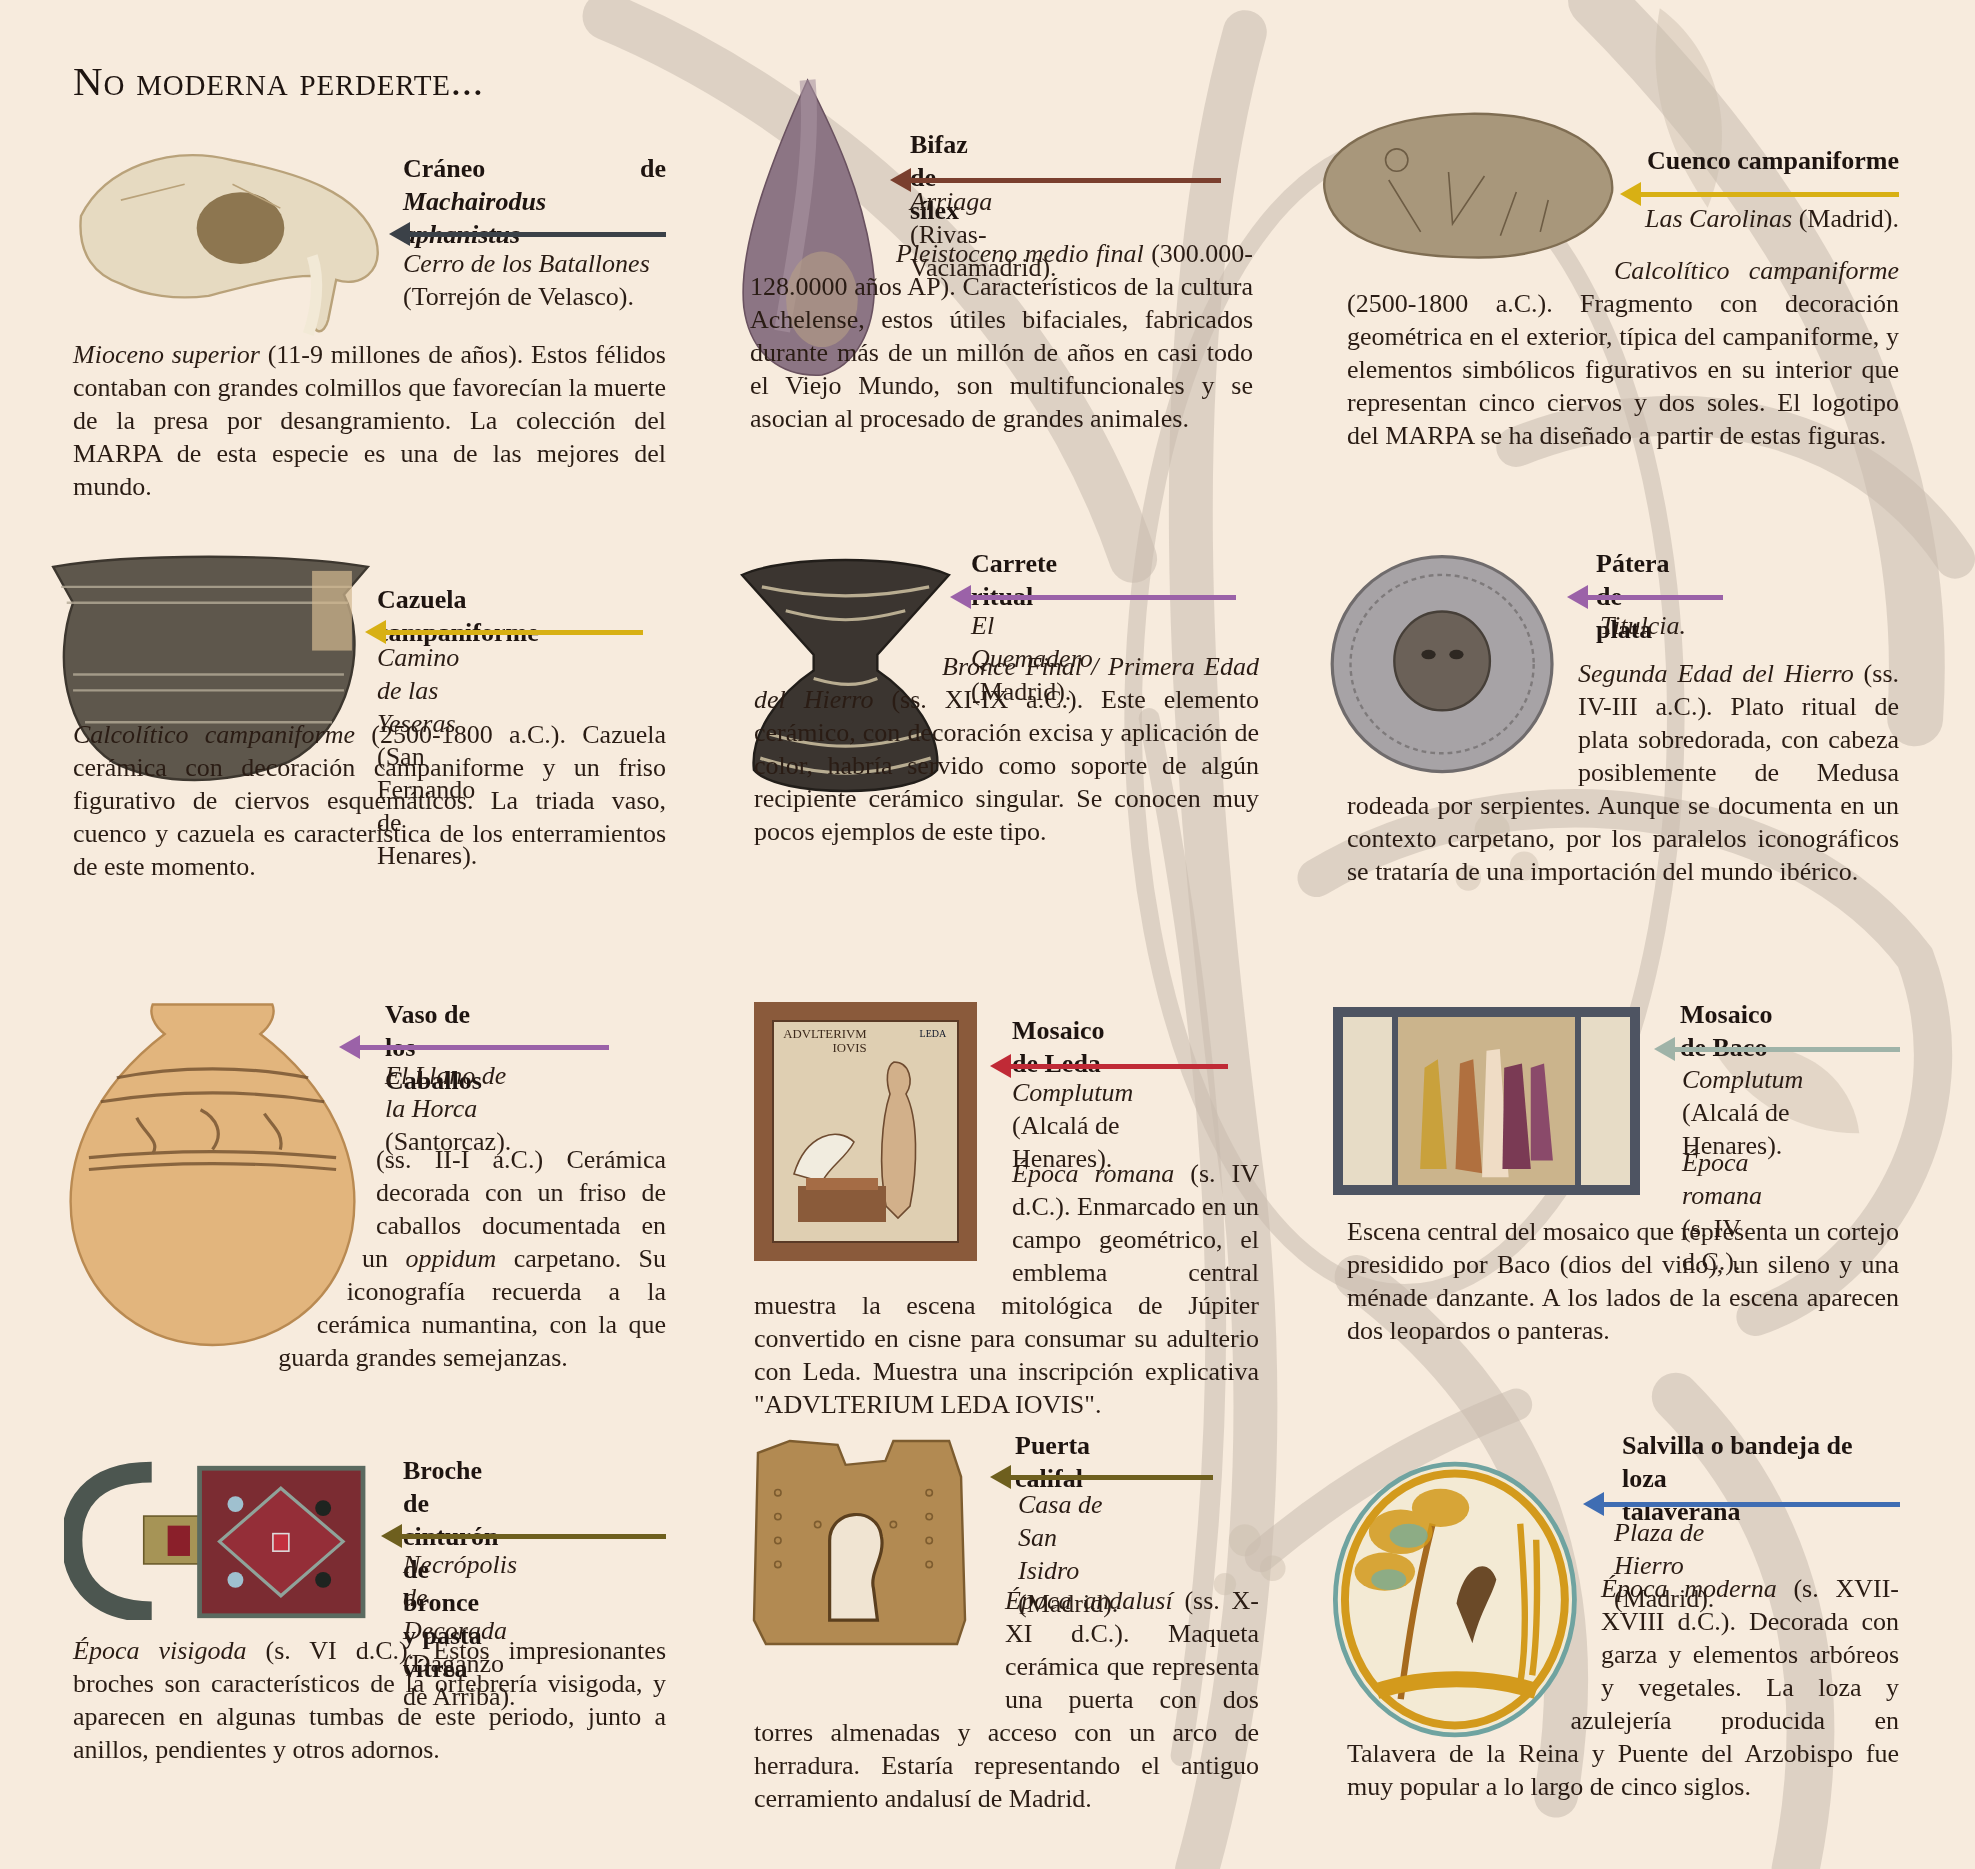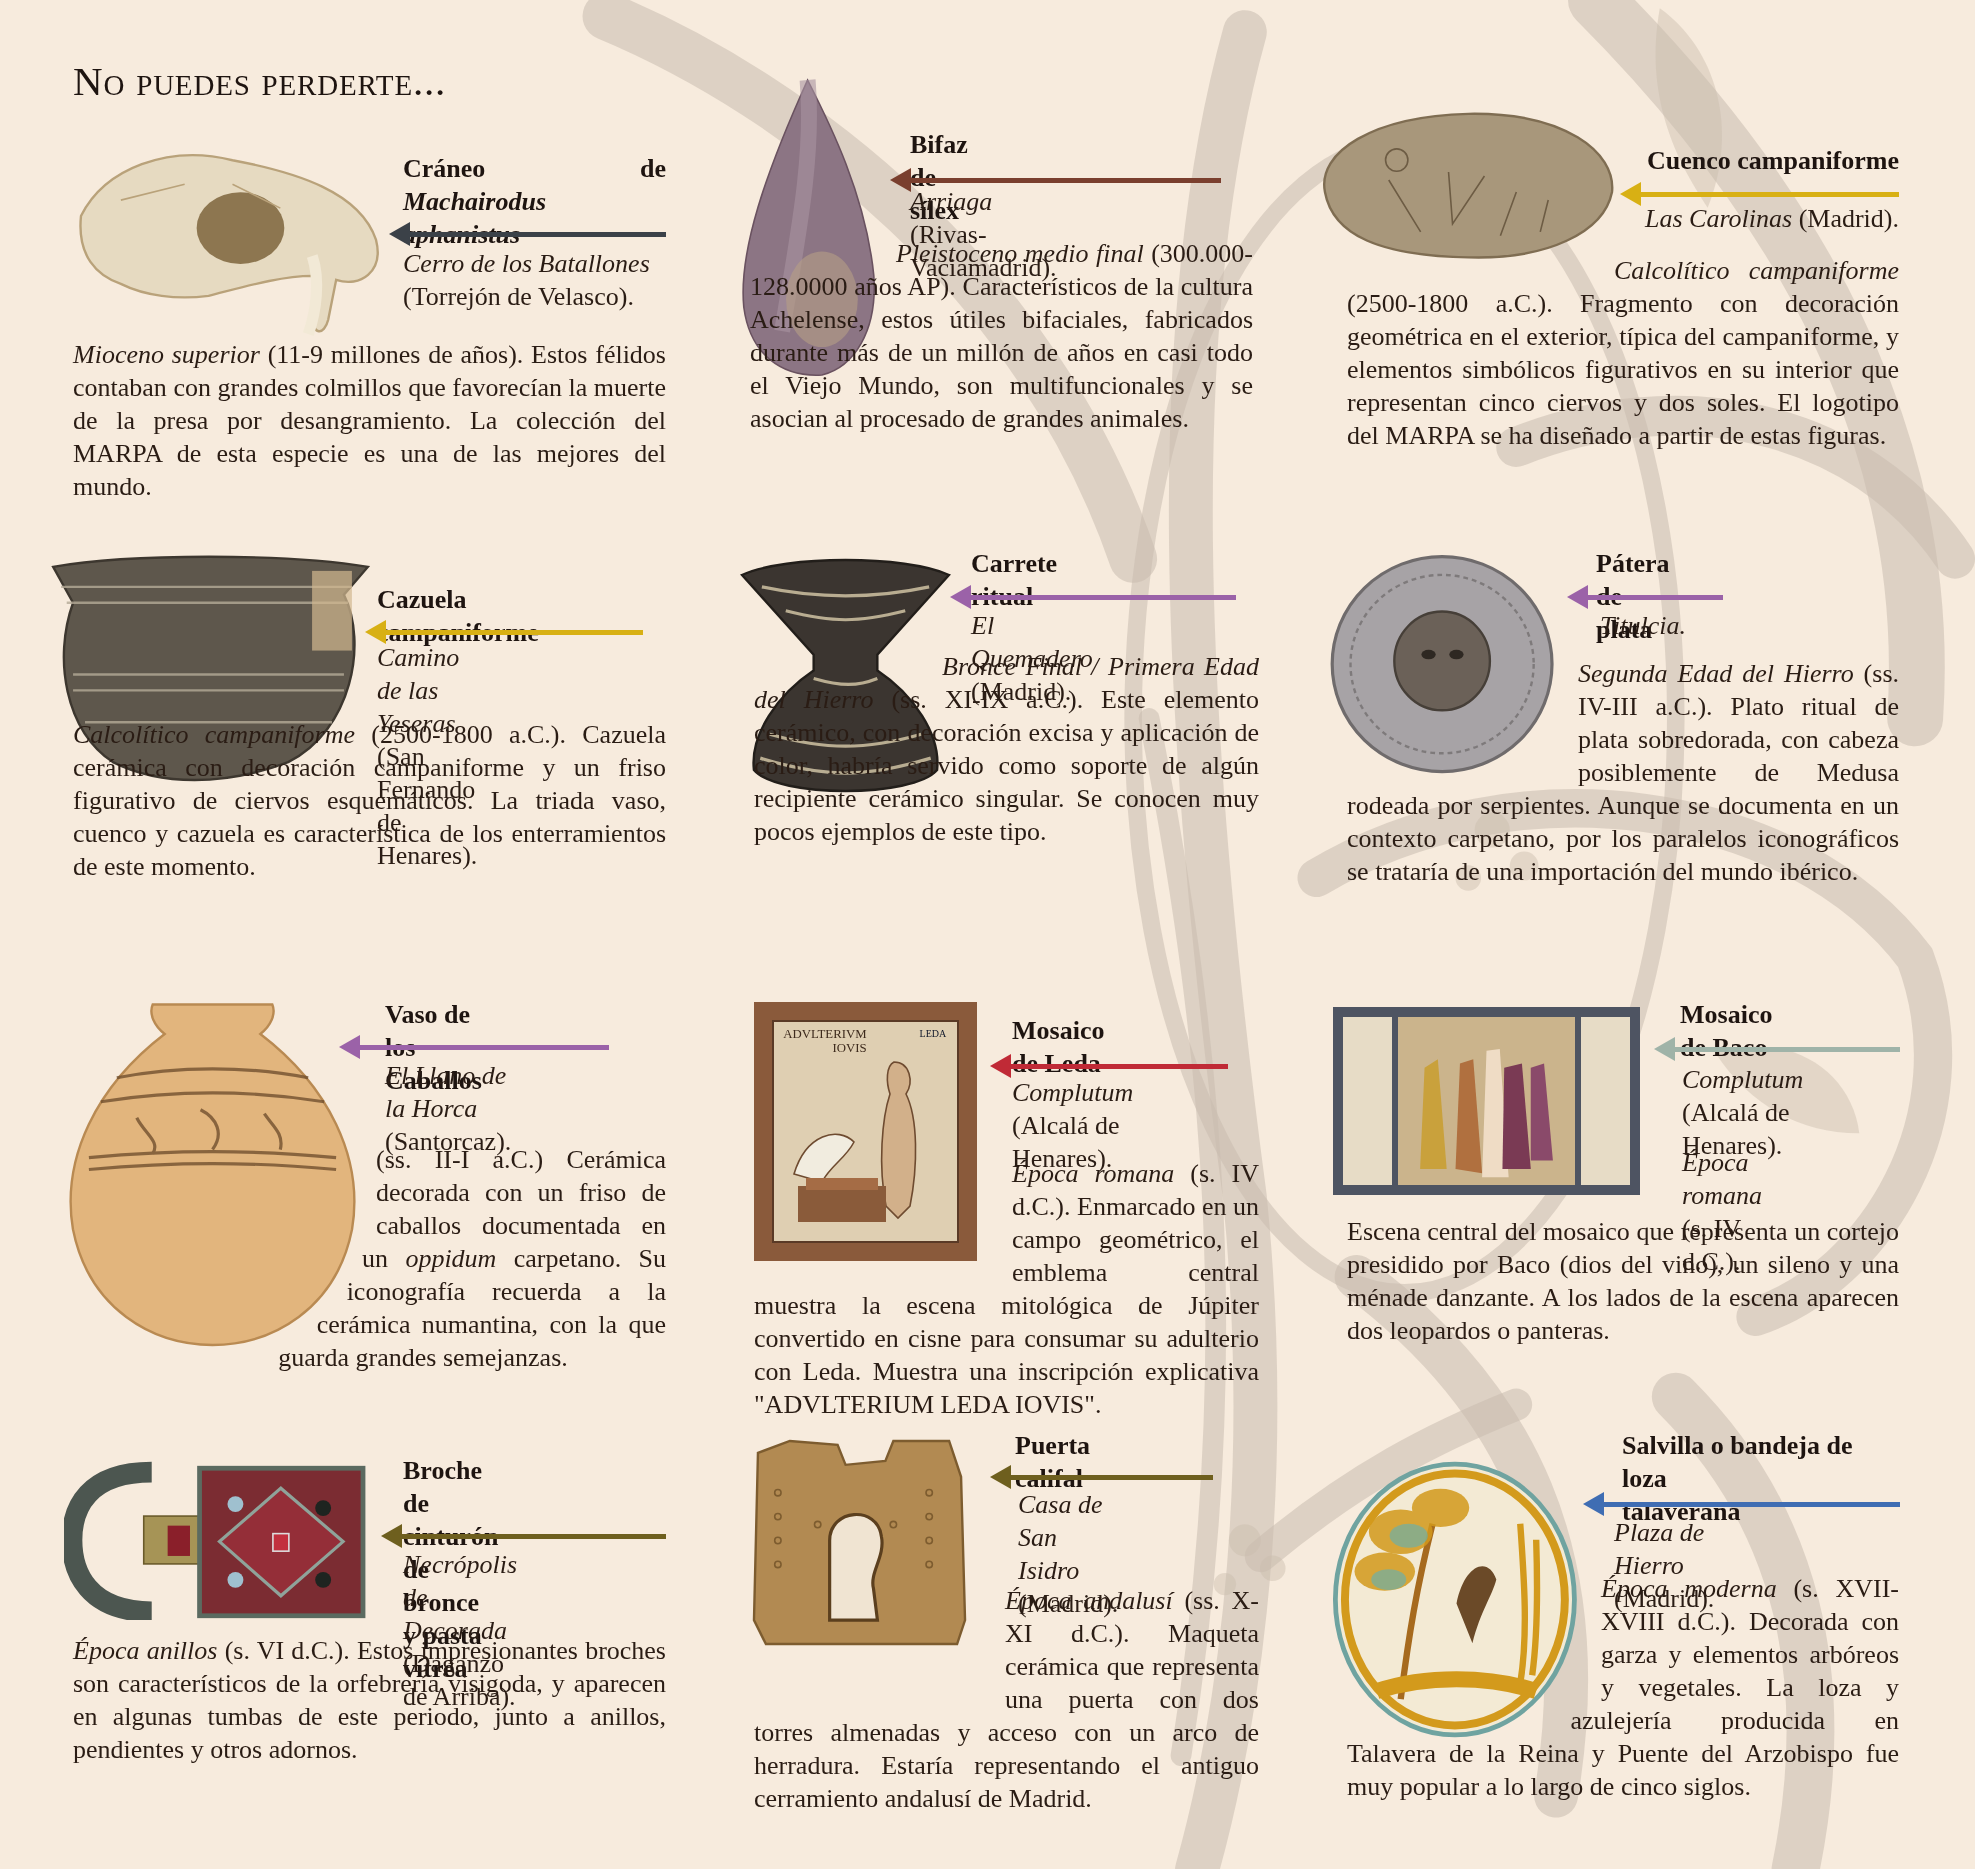--- a/index.html
+++ b/index.html
@@ -49,21 +49,21 @@
     <path d="M2150 1320 C2240 1290 2320 1340 2330 1420 C2250 1420 2190 1380 2150 1320 Z"></path>
     <circle cx="1870" cy="1040" r="22"></circle>
       <circle cx="1910" cy="1085" r="18"></circle>
       <circle cx="1840" cy="1100" r="16"></circle>
     <circle cx="1560" cy="1930" r="20"></circle>
       <circle cx="1595" cy="1965" r="16"></circle>
       <circle cx="1535" cy="1985" r="14"></circle>
   </g>
 </svg>
 
-<h1 class="page-title">No puedes perderte...</h1>
+<h1 class="page-title">No moderna perderte...</h1>
 
 <section class="card">
   <svg class="photo" style="left:73px;top:136px" width="319" height="204" viewBox="0 0 400 255">
     <path d="M10 100 C40 40 120 10 200 30 C280 45 360 70 380 130 C390 170 360 190 330 180 L320 230 C315 250 300 250 300 225 L300 175 C260 175 210 190 170 200 C130 205 90 200 60 185 C30 175 5 150 10 100 Z" fill="#e6dac1" stroke="#b9a27a" stroke-width="3"></path>
     <ellipse cx="210" cy="115" rx="55" ry="45" fill="#8d7650"></ellipse>
     <path d="M300 150 C310 180 305 220 295 248" stroke="#f2e9d6" stroke-width="14" fill="none"></path>
     <path d="M60 80 L140 60 M200 60 L260 90" stroke="#b9a27a" stroke-width="2"></path>
   </svg>
   <p class="name" style="left:403px;top:152px;width:263px;text-align:justify">
     <span>Cráneo de </span><em>Machairodus aphanistus</em>
@@ -288,21 +288,21 @@
     <span>Broche de cinturón</span><br><span>de bronce y pasta vítrea</span>
   </p>
   <div class="arrow" style="left:381px;top:1534px;width:285px">
     <span class="shaft" style="background:#6e5f1e"></span>
       <span class="head" style="border-right-color:#6e5f1e"></span>
   </div>
   <p class="place" style="left:403px;top:1548px">
     <em>Necrópolis de Decorada</em><br><span>(Daganzo de Arriba).</span>
   </p>
   <p class="desc" style="left:73px;top:1634px;width:593px">
-    <em>Época anillos</em><span> (s. VI d.C.). Estos impresionantes broches son característicos de la orfebrería visigoda, y aparecen en algunas tumbas de este periodo, junto a anillos, pendientes y otros adornos.</span>
+    <em>Época visigoda</em><span> (s. VI d.C.). Estos impresionantes broches son característicos de la orfebrería visigoda, y aparecen en algunas tumbas de este periodo, junto a anillos, pendientes y otros adornos.</span>
   </p>
 </section>
 
 <section class="card">
   <svg class="photo" style="left:742px;top:1429px" width="239" height="227" viewBox="0 0 300 285">
     <path d="M20 30 L60 15 L120 20 L130 45 L180 40 L190 15 L260 15 L275 60 L280 240 L270 270 L30 270 L15 240 Z" fill="#b28a52" stroke="#7d5c2f" stroke-width="3"></path>
     <path d="M110 240 L110 140 C110 100 170 95 175 135 C180 160 160 180 165 200 L170 240 Z" fill="#f0e4d2" stroke="#5b3f1e" stroke-width="4"></path>
     <g fill="none" stroke="#7d5c2f" stroke-width="2">
       <circle cx="45" cy="80" r="4"></circle>
         <circle cx="45" cy="110" r="4"></circle>

